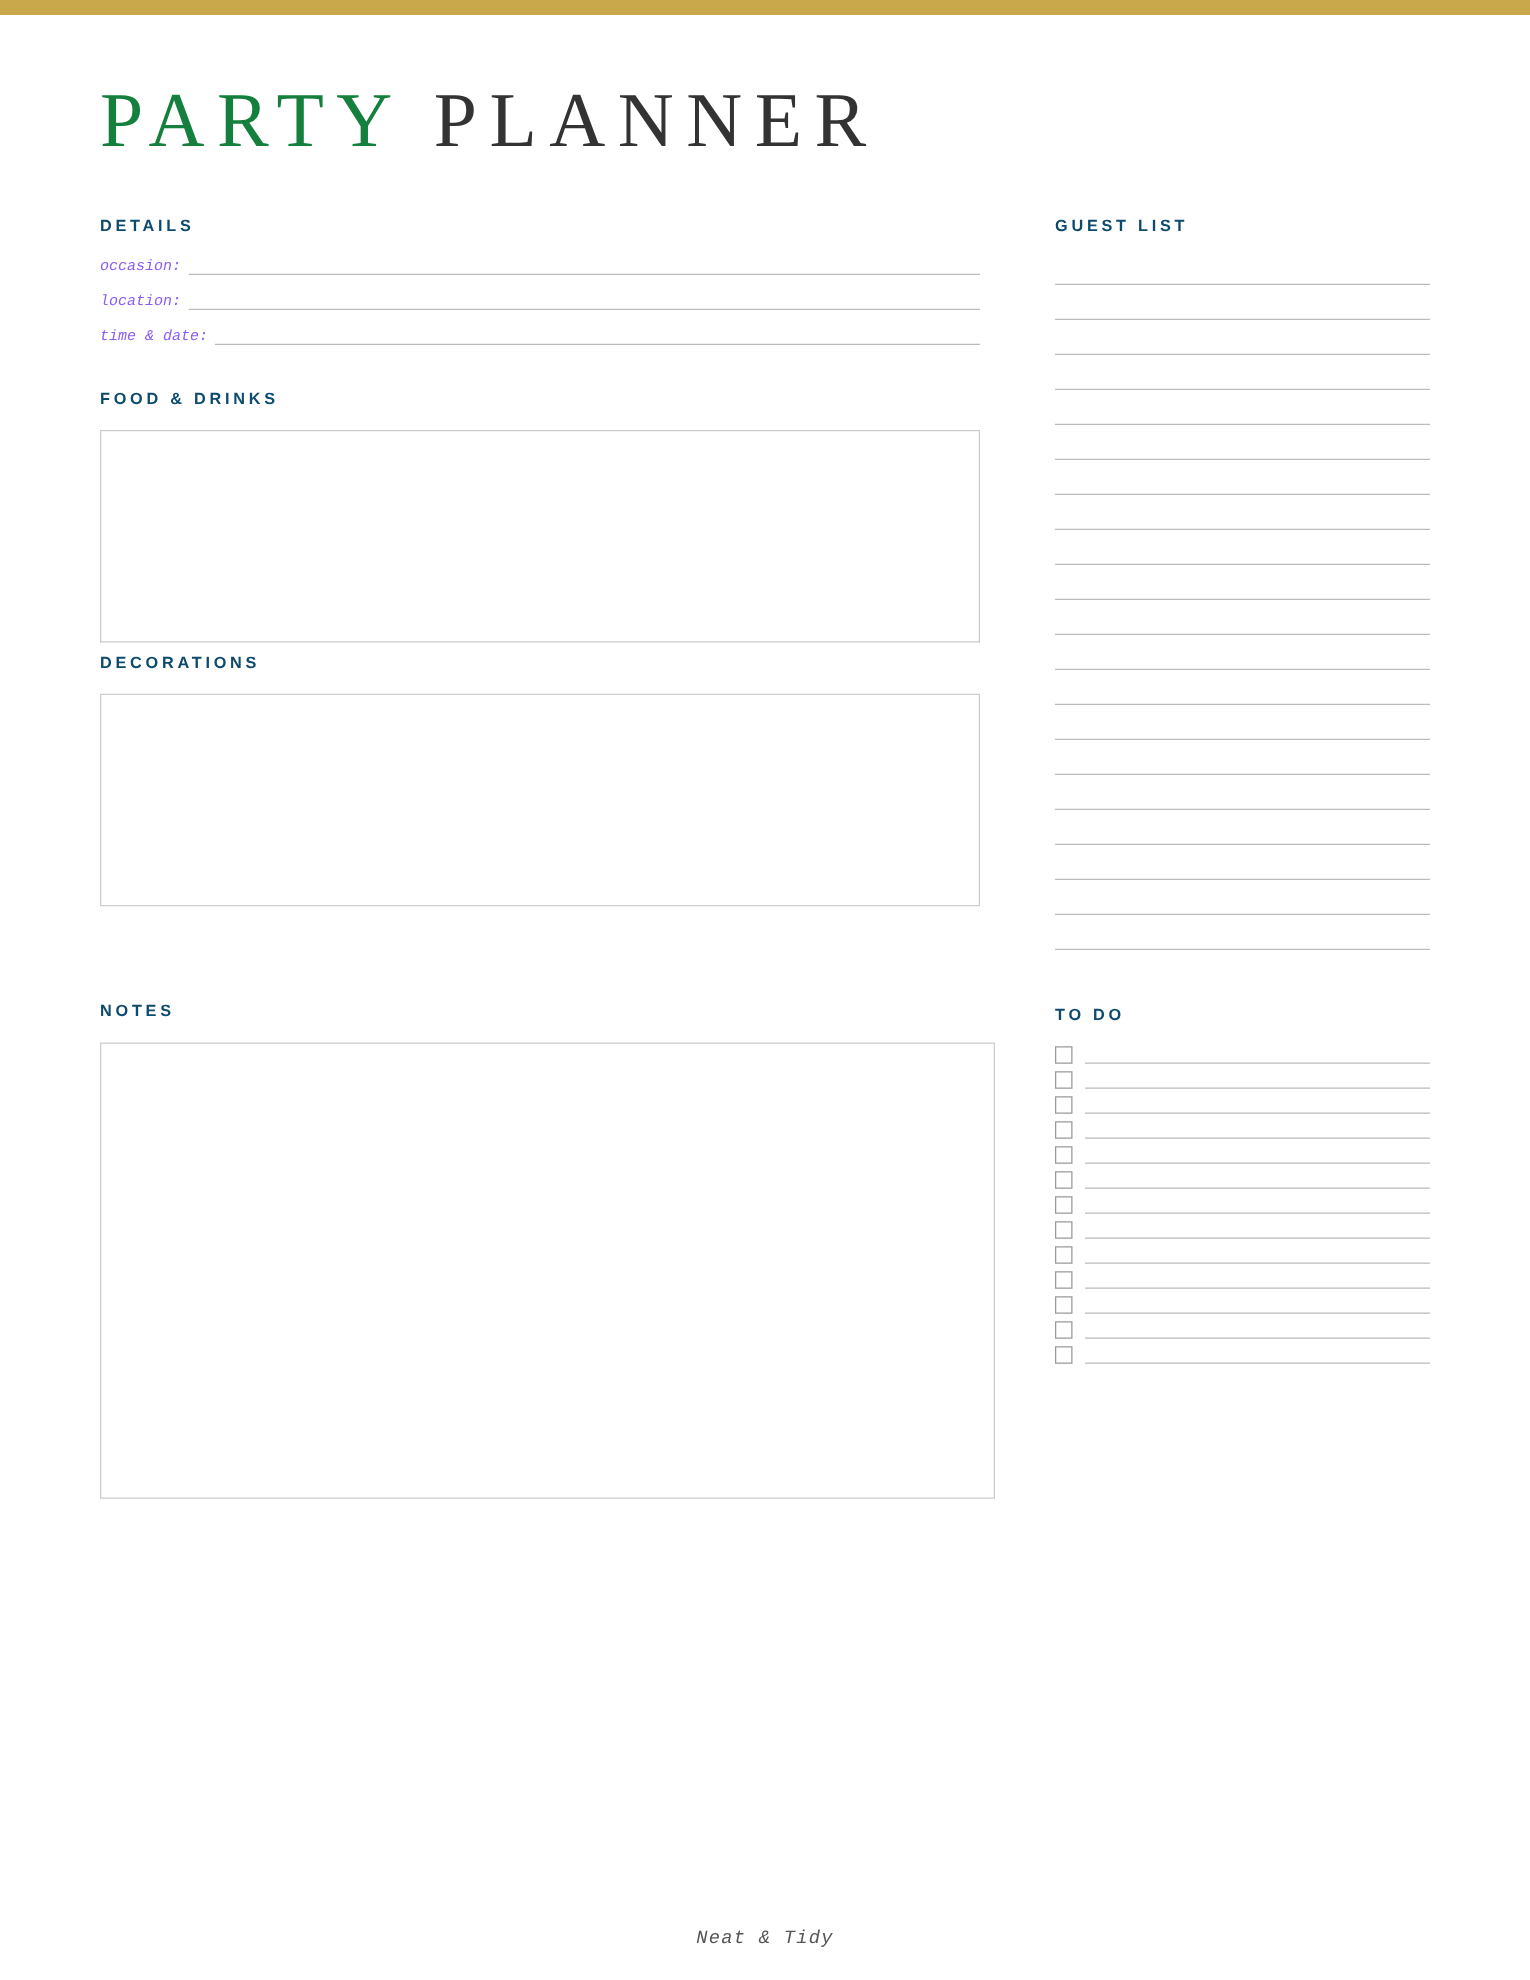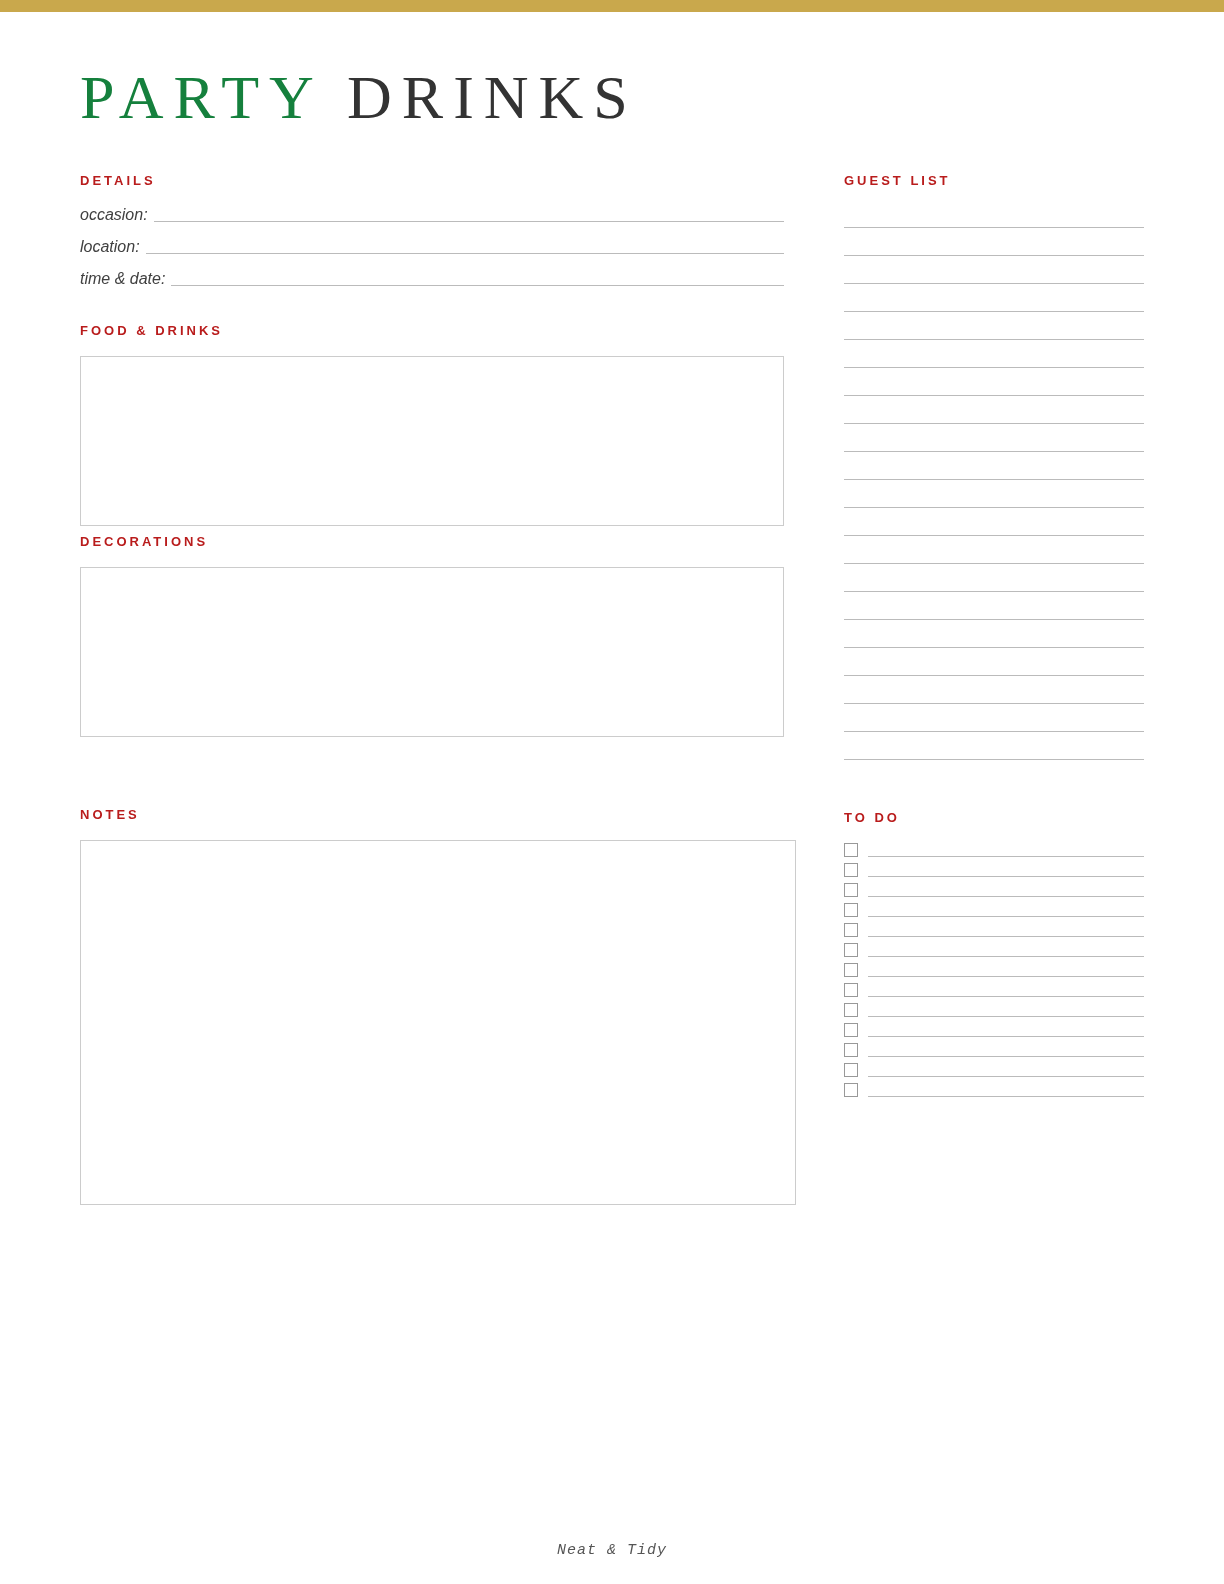--- a/index.html
+++ b/index.html
@@ -45,40 +45,40 @@
 
     .title-planner {
       color: #333333;
       font-style: normal;
     }
 
     .section-heading {
       font-size: 13px;
       font-weight: 600;
       letter-spacing: 3px;
-      color: #b91c1c;
+      color: #0c4a6e;
       margin-bottom: 18px;
       font-family: Arial, sans-serif;
       text-transform: uppercase;
     }
 
     .details-section {
       margin-bottom: 35px;
     }
 
     .detail-line {
       display: flex;
       align-items: center;
       margin-bottom: 14px;
     }
 
     .detail-label {
-      font-size: 16px;
-      color: #404040;
-      font-family: Liberation Sans, sans-serif;
+      font-size: 12px;
+      color: #8b5cf6;
+      font-family: Liberation Mono, monospace;
       font-style: italic;
       margin-right: 6px;
       white-space: nowrap;
     }
 
     .detail-underline {
       flex: 1;
       border-bottom: 1px solid #bbbbbb;
       height: 14px;
     }
@@ -192,21 +192,21 @@
 </head>
 <body>
 
 <div class="top-bar"></div>
 
 <div class="page-content">
 
   <div class="title-section">
     <h1 class="page-title">
       <span class="title-party">PARTY</span>
-      <span class="title-planner"> <span>DRINKS</span></span>
+      <span class="title-planner"> <span>PLANNER</span></span>
     </h1>
   </div>
 
   <div class="main-two-col">
     <div class="left-main">
 
       <div class="details-section">
         <div class="section-heading">DETAILS</div>
         <div class="detail-line">
           <span class="detail-label">occasion:</span>

